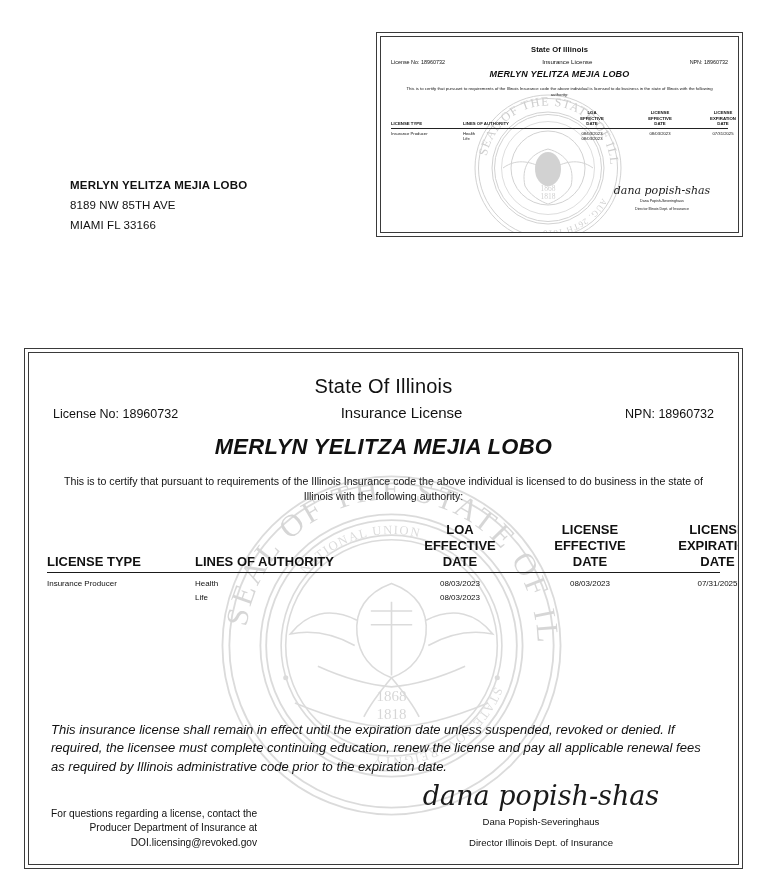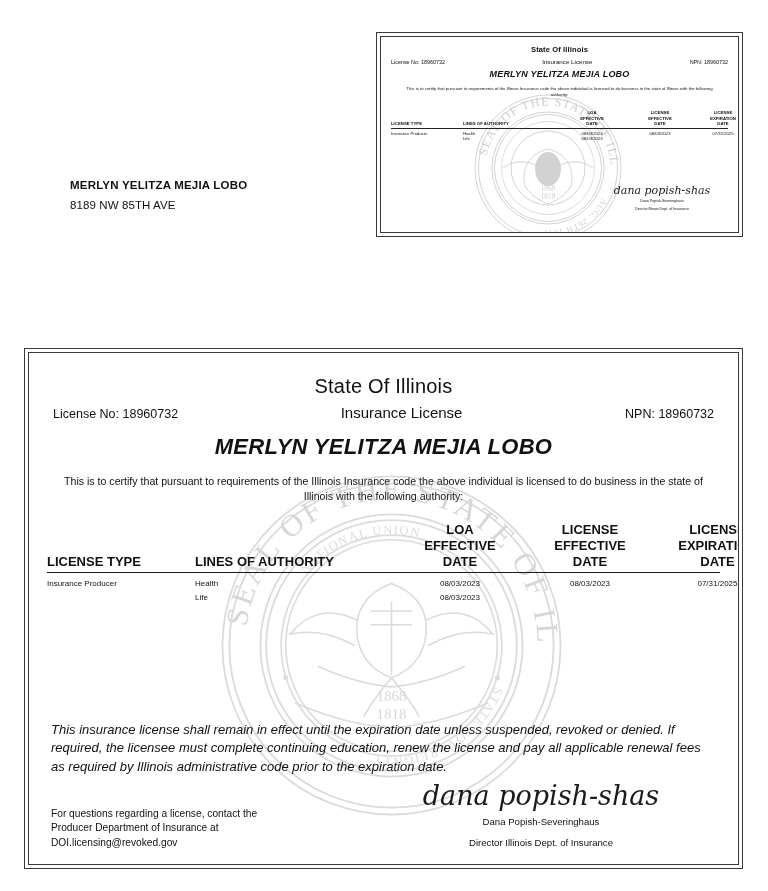--- a/index.html
+++ b/index.html
@@ -228,20 +228,21 @@
     font-size: 13px;
     line-height: 1.42;
     font-style: italic;
   }
   #card-large .footer {
     position: absolute;
     left: 22px;
     bottom: 14px;
     font-size: 10.2px;
     line-height: 1.42;
+    text-align: right;
   }
   #card-large .sig-large {
     position: absolute;
     right: 72px;
     bottom: 14px;
     text-align: center;
     width: 250px;
   }
   #card-large .sig-large .scribble {
     font-family: "DejaVu Serif", serif;
@@ -257,20 +258,21 @@
     width: 345px;
     height: 345px;
   }
 </style>
 </head>
 <body>
 
 <div class="address-block">
   <div class="address-name">MERLYN YELITZA MEJIA LOBO</div>
   <div class="address-line">8189 NW 85TH AVE</div>
+  <div class="address-line">MIAMI FL 33166</div>
 </div>
 
 <div class="license-card" id="card-small">
   <div class="license-inner">
     <div class="content">
 
       <div class="seal">
         <svg width="150" height="150" viewBox="0 0 300 300" aria-hidden="true">
           <g fill="none" stroke="#6a6a6a" stroke-width="2">
             <circle cx="150" cy="150" r="146"></circle>

